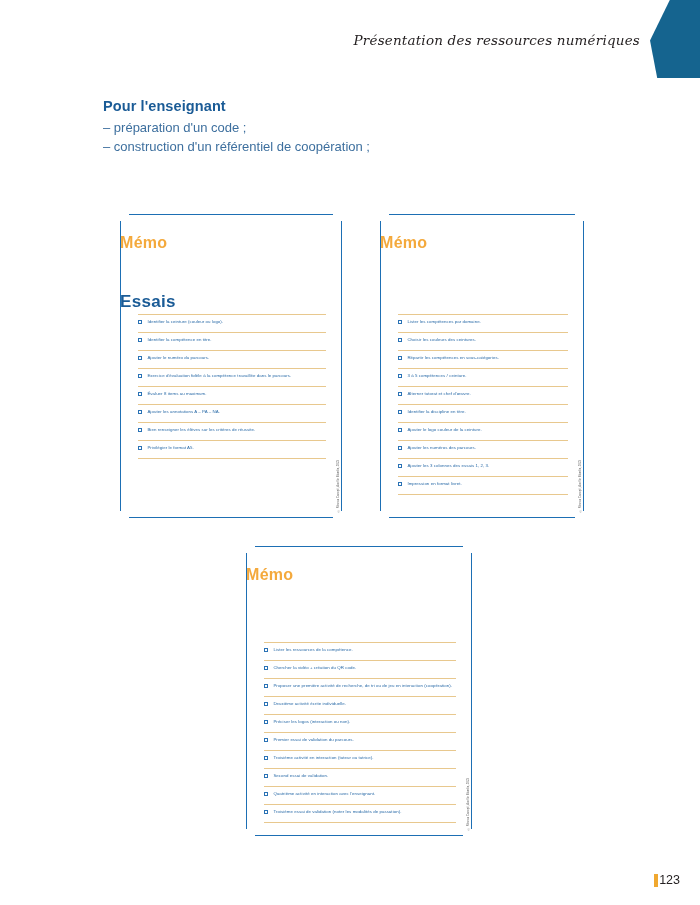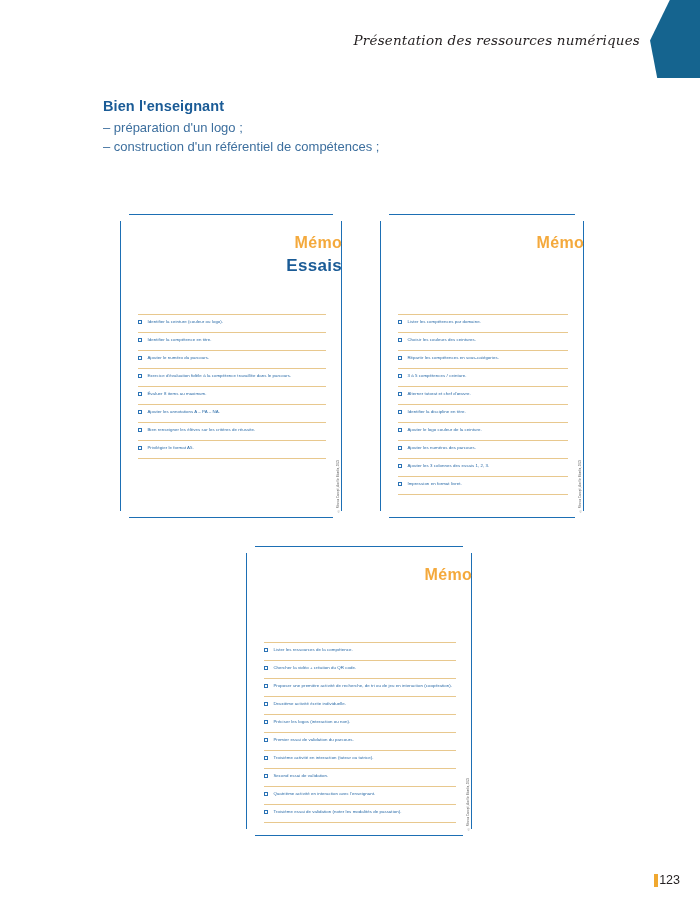--- a/index.html
+++ b/index.html
@@ -66,35 +66,36 @@
     clip-path:polygon(
       0 7px, 4px 7px, 4px 3px, 9px 3px, 9px 0,
       calc(100% - 9px) 0, calc(100% - 9px) 3px, calc(100% - 4px) 3px, calc(100% - 4px) 7px, 100% 7px,
       100% calc(100% - 7px), calc(100% - 4px) calc(100% - 7px), calc(100% - 4px) calc(100% - 3px), calc(100% - 9px) calc(100% - 3px), calc(100% - 9px) 100%,
       9px 100%, 9px calc(100% - 3px), 4px calc(100% - 3px), 4px calc(100% - 7px), 0 calc(100% - 7px)
     );
   }
   .card-head{
     position:absolute;
     left:0;right:0;top:18px;
-    text-align:right;
+    text-align:left;
   }
   .memo-word{
     font-size:16px;
     font-weight:bold;
     color:#f4a93c;
     letter-spacing:.3px;
     line-height:22px;
   }
   .memo-sub{
     font-size:17px;
     font-weight:bold;
     color:#1a5b96;
     letter-spacing:.3px;
     line-height:24px;
+    margin-top:36px;
   }
 
   .checklist{
     position:absolute;
     left:18px;right:16px;
   }
   .check-row{
     display:flex;
     align-items:flex-start;
     gap:5px;
@@ -156,23 +157,23 @@
 </style>
 </head>
 <body>
 
 <div class="header-band">
   <div class="header-title">Présentation des ressources numériques</div>
   <div class="header-shape"></div>
 </div>
 
 <div class="intro">
-  <h2>Bien l'enseignant</h2>
-  <p>– préparation d'un logo ;</p>
-  <p>– construction d'un référentiel de compétences ;</p>
+  <h2>Pour l'enseignant</h2>
+  <p>– préparation d'un code ;</p>
+  <p>– construction d'un référentiel de coopération ;</p>
 </div>
 
 <div class="card" id="card-essais">
   <div class="card-frame"></div>
 
   <div class="card-head">
     <div class="memo-word">Mémo</div>
     <div class="memo-sub">Essais</div>
   </div>
   <div class="checklist">

